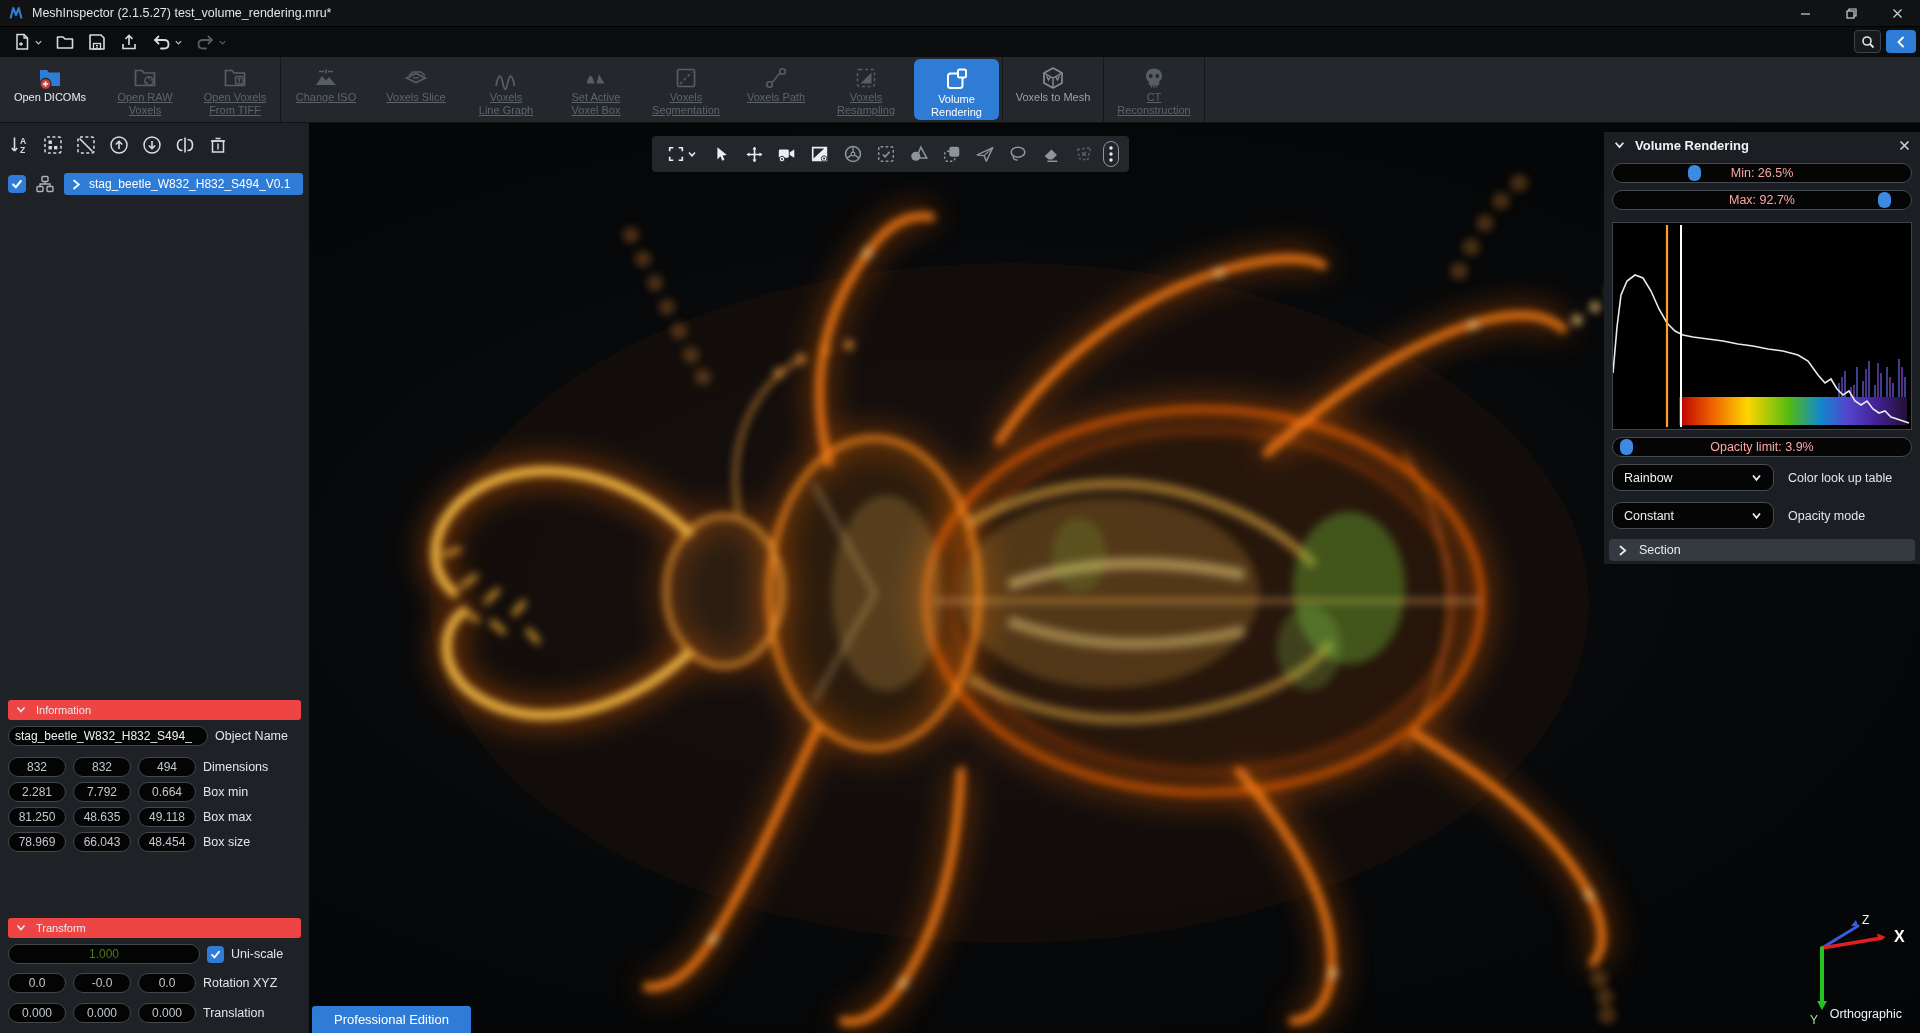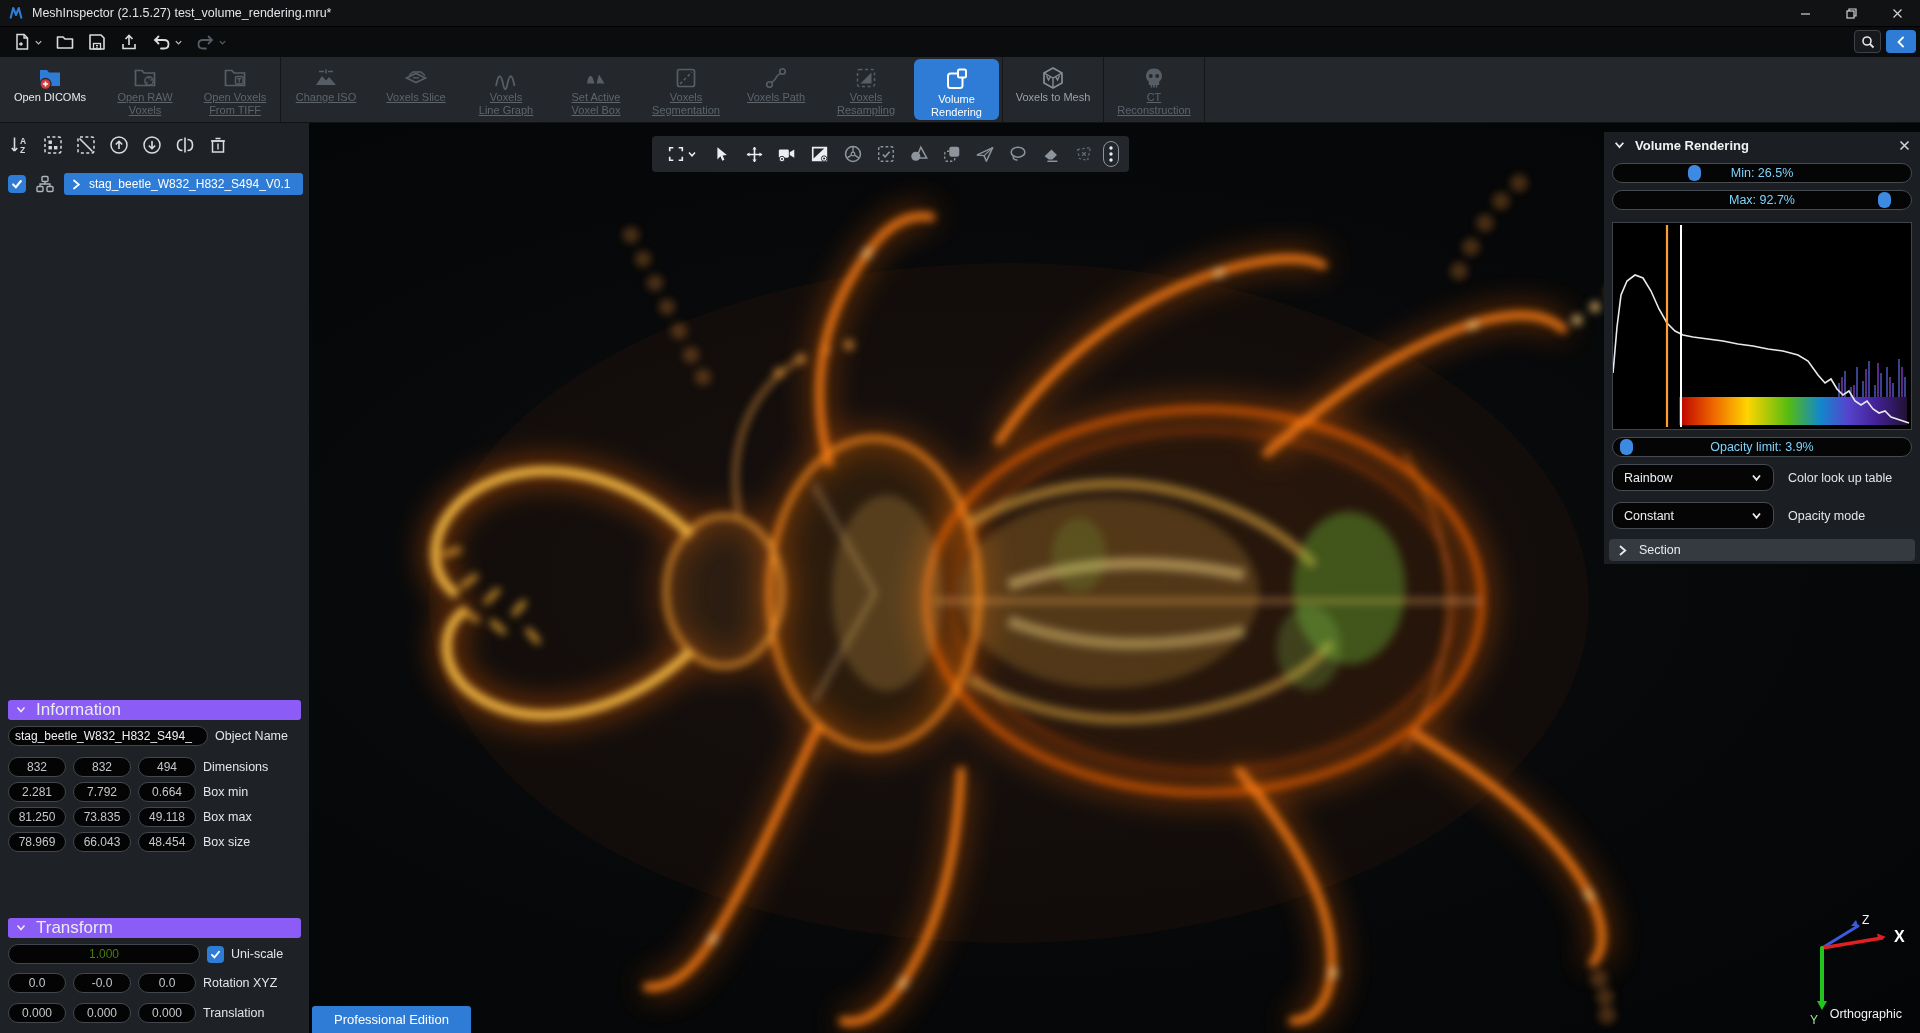--- a/index.html
+++ b/index.html
@@ -51,22 +51,22 @@
   .leftpanel { position:absolute; left:0; top:123px; width:309px; height:910px; background:#1e2226; }
   .ltoolbar { position:absolute; left:8px; top:10px; display:flex; gap:9px; align-items:center; }
   .ltb { width:24px; height:24px; display:flex; align-items:center; justify-content:center; border-radius:3px; }
   .treerow { position:absolute; left:8px; top:50px; display:flex; align-items:center; gap:9px; width:295px; }
   .checkbox { width:18px; height:18px; background:#2e7cd6; border-radius:4px;
     display:flex; align-items:center; justify-content:center; flex:0 0 auto; }
   .treeitem { background:#2e7cd6; border-radius:3px; height:22px; flex:1; min-width:0;
     display:flex; align-items:center; gap:8px; padding:0 8px; }
   .treeitem .tlabel { font-size:12px; color:#fff; white-space:nowrap; overflow:hidden; }
 
-  .sechdr { position:absolute; left:8px; width:293px; height:20px; background:#8b5cf6; border-radius:3px;
-    display:flex; align-items:center; gap:10px; padding:0 8px; font-size:17px; color:#e8ebee; }
+  .sechdr { position:absolute; left:8px; width:293px; height:20px; background:#ef4444; border-radius:3px;
+    display:flex; align-items:center; gap:10px; padding:0 8px; font-size:11px; color:#e8ebee; }
   .prow { position:absolute; left:8px; display:flex; align-items:center; gap:7px; }
   .inp { background:#040404; border:1px solid #42474d; border-radius:10px; height:20px;
     display:flex; align-items:center; justify-content:center; font-size:12px; color:#c3c8cd; }
   .inp.sm { width:58px; }
   .inp.name { width:200px; justify-content:flex-start; padding:0 6px; color:#eef1f3; }
   .inp.wide { width:192px; color:#4d7c0f; }
   .plabel { font-size:12.5px; color:#e2e6e9; white-space:nowrap; }
 
   
   .viewport { position:absolute; left:309px; top:123px; width:1611px; height:910px;
@@ -87,21 +87,21 @@
   .ortho-label { position:absolute; right:18px; bottom:12px; font-size:12.5px; color:#f0f2f4; }
 
   
   .vrpanel { position:absolute; left:1604px; top:132px; width:316px; height:432px; background:#1b1f23; }
   .vr-header { position:absolute; left:0; top:0; width:100%; height:26px; display:flex; align-items:center;
     gap:10px; padding:0 10px; }
   .vr-title { font-size:13px; font-weight:bold; color:#f0f2f4; flex:1; }
   .slider { position:absolute; left:8px; width:300px; height:20px; background:#050505;
     border:1px solid #454b51; border-radius:10px; }
   .slider .txt { position:absolute; left:0; top:0; width:100%; height:100%; display:flex;
-    align-items:center; justify-content:center; font-size:12.5px; color:#7dd3fc; }
+    align-items:center; justify-content:center; font-size:12.5px; color:#fca5a5; }
   .handle { position:absolute; top:1px; width:13px; height:16px; background:#3d8ae2; border-radius:6px; }
   .hist { position:absolute; left:8px; top:90px; width:300px; height:208px; background:#000;
     border:1px solid #3f444a; }
   .dd-row { position:absolute; left:8px; display:flex; align-items:center; gap:14px; }
   .dropdown { width:162px; height:27px; background:#050505; border:1px solid #454b51; border-radius:9px;
     display:flex; align-items:center; justify-content:space-between; padding:0 11px; }
   .dropdown .dval { font-size:12.5px; color:#eef1f3; }
   .vr-section { position:absolute; left:5px; top:407px; width:306px; height:22px; background:#343a40;
     border-radius:4px; display:flex; align-items:center; gap:12px; padding:0 10px; font-size:12.5px; color:#e8ebee; }
 </style>
@@ -402,21 +402,21 @@
     <span class="plabel">Dimensions</span>
   </div>
   <div class="prow" style="top:659px;">
     <div class="inp sm">2.281</div>
     <div class="inp sm">7.792</div>
     <div class="inp sm">0.664</div>
     <span class="plabel">Box min</span>
   </div>
   <div class="prow" style="top:684px;">
     <div class="inp sm">81.250</div>
-    <div class="inp sm">73.835</div>
+    <div class="inp sm">48.635</div>
     <div class="inp sm">49.118</div>
     <span class="plabel">Box max</span>
   </div>
   <div class="prow" style="top:709px;">
     <div class="inp sm">78.969</div>
     <div class="inp sm">66.043</div>
     <div class="inp sm">48.454</div>
     <span class="plabel">Box size</span>
   </div>
 

